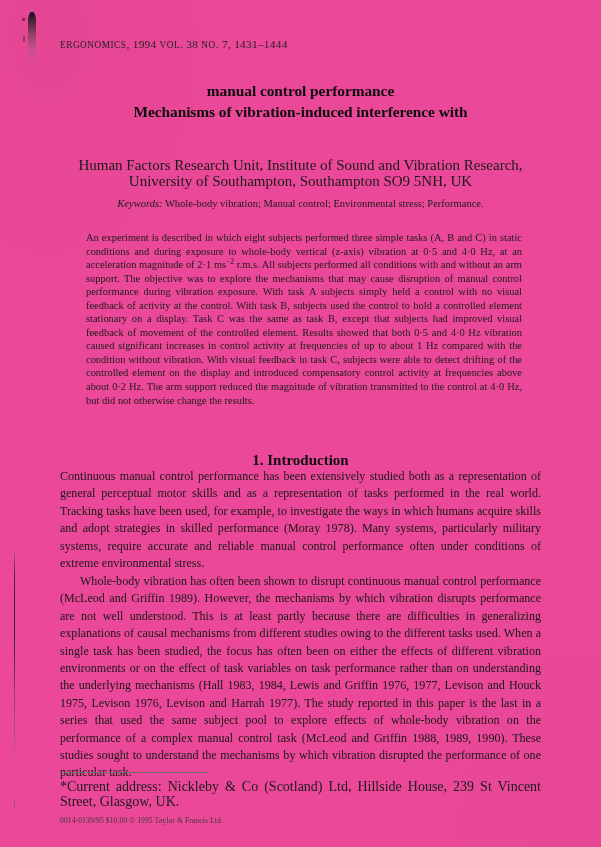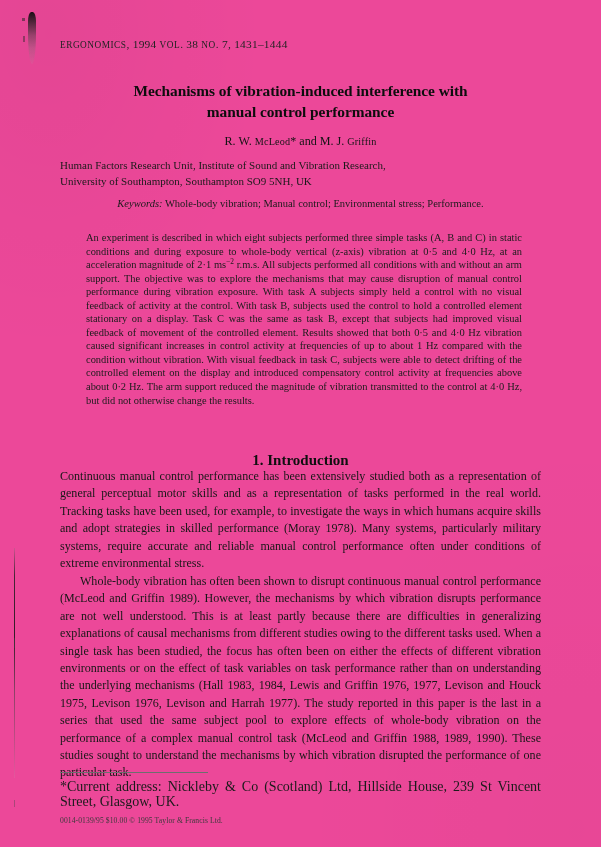--- a/index.html
+++ b/index.html
@@ -110,22 +110,22 @@
   .authors .sc {
     font-size: 10.2px;
     letter-spacing: 0.15px;
   }
 
   .affiliation {
     position: absolute;
     left: 60px;
     top: 158px;
     width: 481px;
-    text-align: left;
-    font-size: 11px;
+    text-align: center;
+    font-size: 15px;
     line-height: 15.5px;
     color: #1a1a1a;
   }
 
   .keywords {
     position: absolute;
     left: 60px;
     top: 198px;
     width: 481px;
     text-align: center;
@@ -227,27 +227,24 @@
   <div class="scan-smudge-dot2"></div>
   <div class="scan-edge-line"></div>
   <div class="scan-edge-speck" style="top:638px;height:10px;"></div>
   <div class="scan-edge-speck" style="top:800px;height:7px;"></div>
 
   <div class="journal-header">
     <span class="sc">ERGONOMICS</span><span>, 1994 </span><span class="sc">VOL</span><span>. 38 </span><span class="sc">NO</span><span>. 7, 1431–1444</span>
   </div>
 
   <div class="title">
+    <div>manual control performance</div>
     <div>Mechanisms of vibration-induced interference with</div>
-    <div>manual control performance</div>
-  </div>
-
-  <div class="authors">
-    <span>R. W. </span><span class="sc">McLeod</span><span>*</span><span> and </span><span>M. J. </span><span class="sc">Griffin</span>
-  </div>
+  </div>
+
 
   <div class="affiliation">
     <div>Human Factors Research Unit, Institute of Sound and Vibration Research,</div>
     <div>University of Southampton, Southampton SO9 5NH, UK</div>
   </div>
 
   <div class="keywords">
     <i>Keywords:</i>
     <span>Whole-body vibration; Manual control; Environmental stress; Performance.</span>
   </div>

